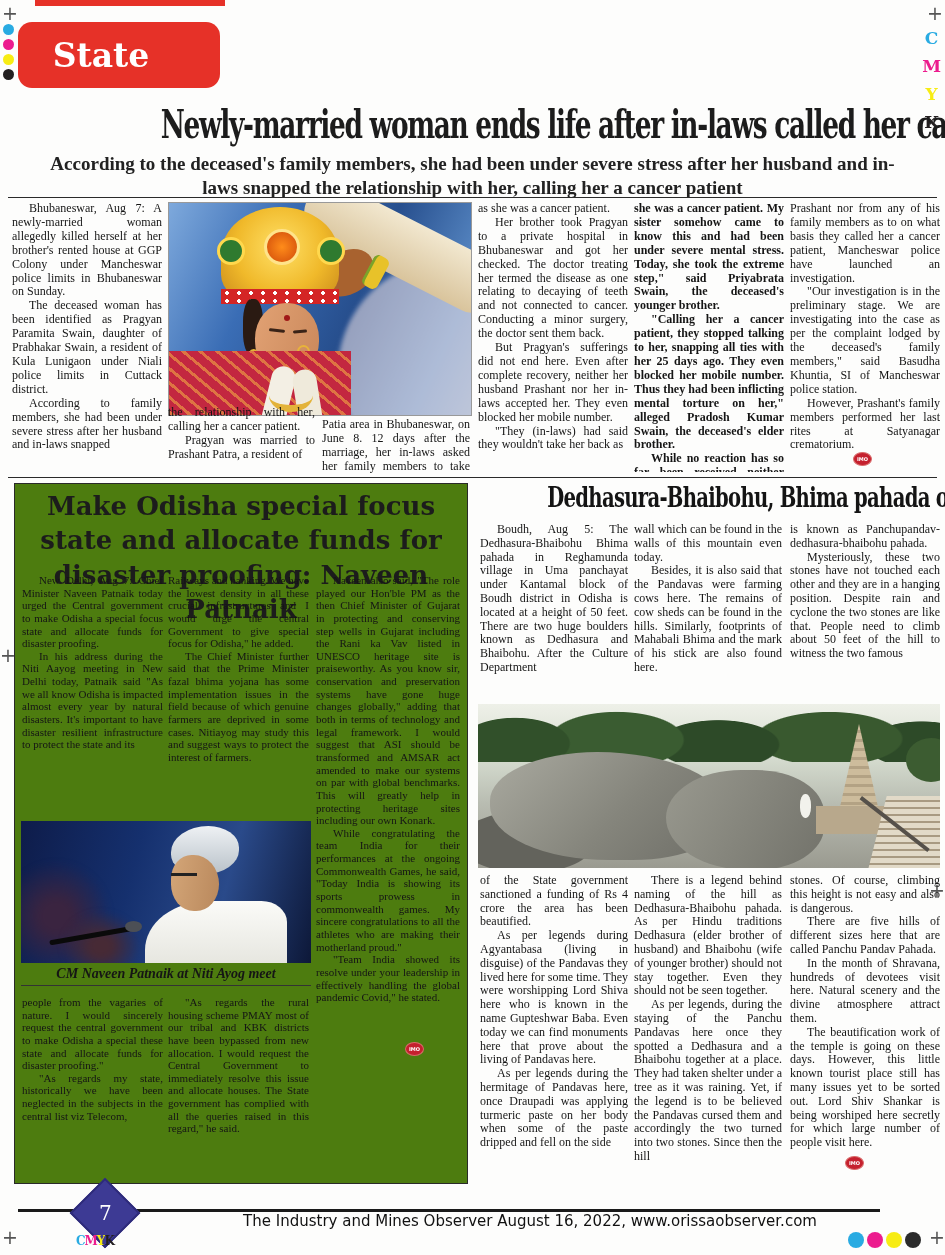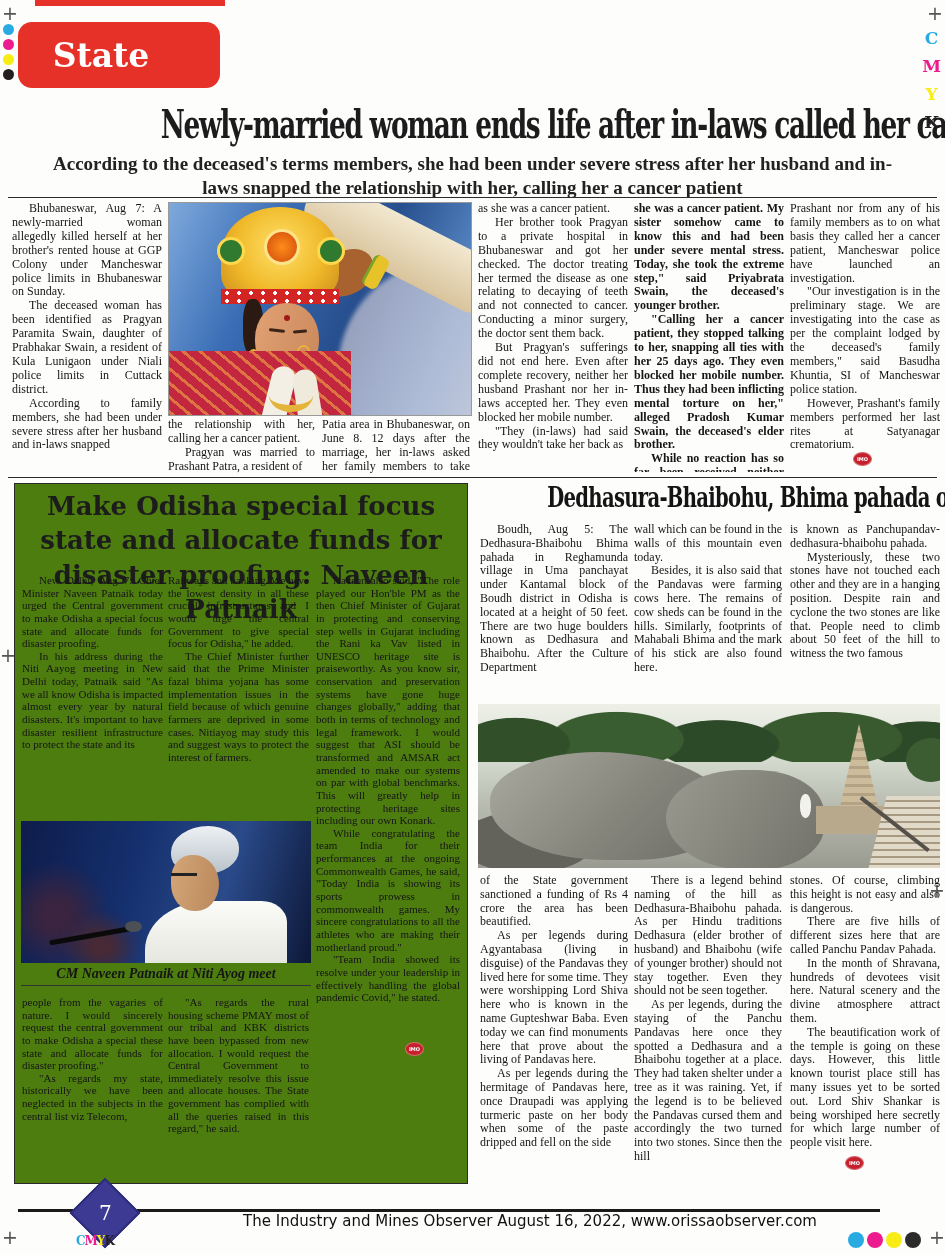--- a/index.html
+++ b/index.html
@@ -156,21 +156,21 @@
   </div>
   <div class="abs cmyk-col">
     <span style="color:#29abe2;">C</span>
     <span style="color:#ec1c8e;">M</span>
     <span style="color:#f7ec13;">Y</span>
     <span style="color:#231f20;">K</span>
   </div>
 
   <div class="a1">
     <div class="abs headline1">Newly-married woman ends life after in-laws called her cancer patient</div>
-    <div class="abs subhead1">According to the deceased's terms members, she had been under severe stress after her husband and in-laws snapped the relationship with her, calling her a cancer patient</div>
+    <div class="abs subhead1">According to the deceased's family members, she had been under severe stress after her husband and in-laws snapped the relationship with her, calling her a cancer patient</div>
     <div class="abs rule" style="left:8px;top:197px;width:929px;height:1px;"></div>
 
     <div class="col" style="left:12px;top:202px;height:270px;">
         <p>Bhubaneswar, Aug 7: A newly-married woman allegedly killed herself at her brother's rented house at GGP Colony under Mancheswar police limits in Bhubaneswar on Sunday.</p>
         <p>The deceased woman has been identified as Pragyan Paramita Swain, daughter of Prabhakar Swain, a resident of Kula Lunigaon under Niali police limits in Cuttack district.</p>
         <p>According to family members, she had been under severe stress after her husband and in-laws snapped</p>
       </div>
 
     <div class="photo bride">
       <div class="b-veil"></div>
@@ -190,21 +190,21 @@
       <div class="b-nring"></div>
       <div class="b-lips"></div>
       <div class="b-earL"></div>
       <div class="b-earR"></div>
       <div class="b-dress"></div>
       <div class="b-garl1"></div>
       <div class="b-garl2"></div>
       <div class="b-neck"></div>
     </div>
 
-    <div class="col cont" style="left:168px;top:418px;width:147px;height:56px;">
+    <div class="col cont" style="left:168px;top:406px;width:147px;height:56px;">
         <p>the relationship with her, calling her a cancer patient.</p>
         <p>Pragyan was married to Prashant Patra, a resident of</p>
       </div>
     <div class="col cont" style="left:322px;top:418px;width:148px;height:56px;">
         <p>Patia area in Bhubaneswar, on June 8. 12 days after the marriage, her in-laws asked her family members to take her back</p>
       </div>
     <div class="col cont" style="left:478px;top:202px;height:270px;">
         <p>as she was a cancer patient.</p>
         <p>Her brother took Pragyan to a private hospital in Bhubaneswar and got her checked. The doctor treating her termed the disease as one relating to decaying of teeth and not connected to cancer. Conducting a minor surgery, the doctor sent them back.</p>
         <p>But Pragyan's sufferings did not end here. Even after complete recovery, neither her husband Prashant nor her in-laws accepted her. They even blocked her mobile number.</p>

